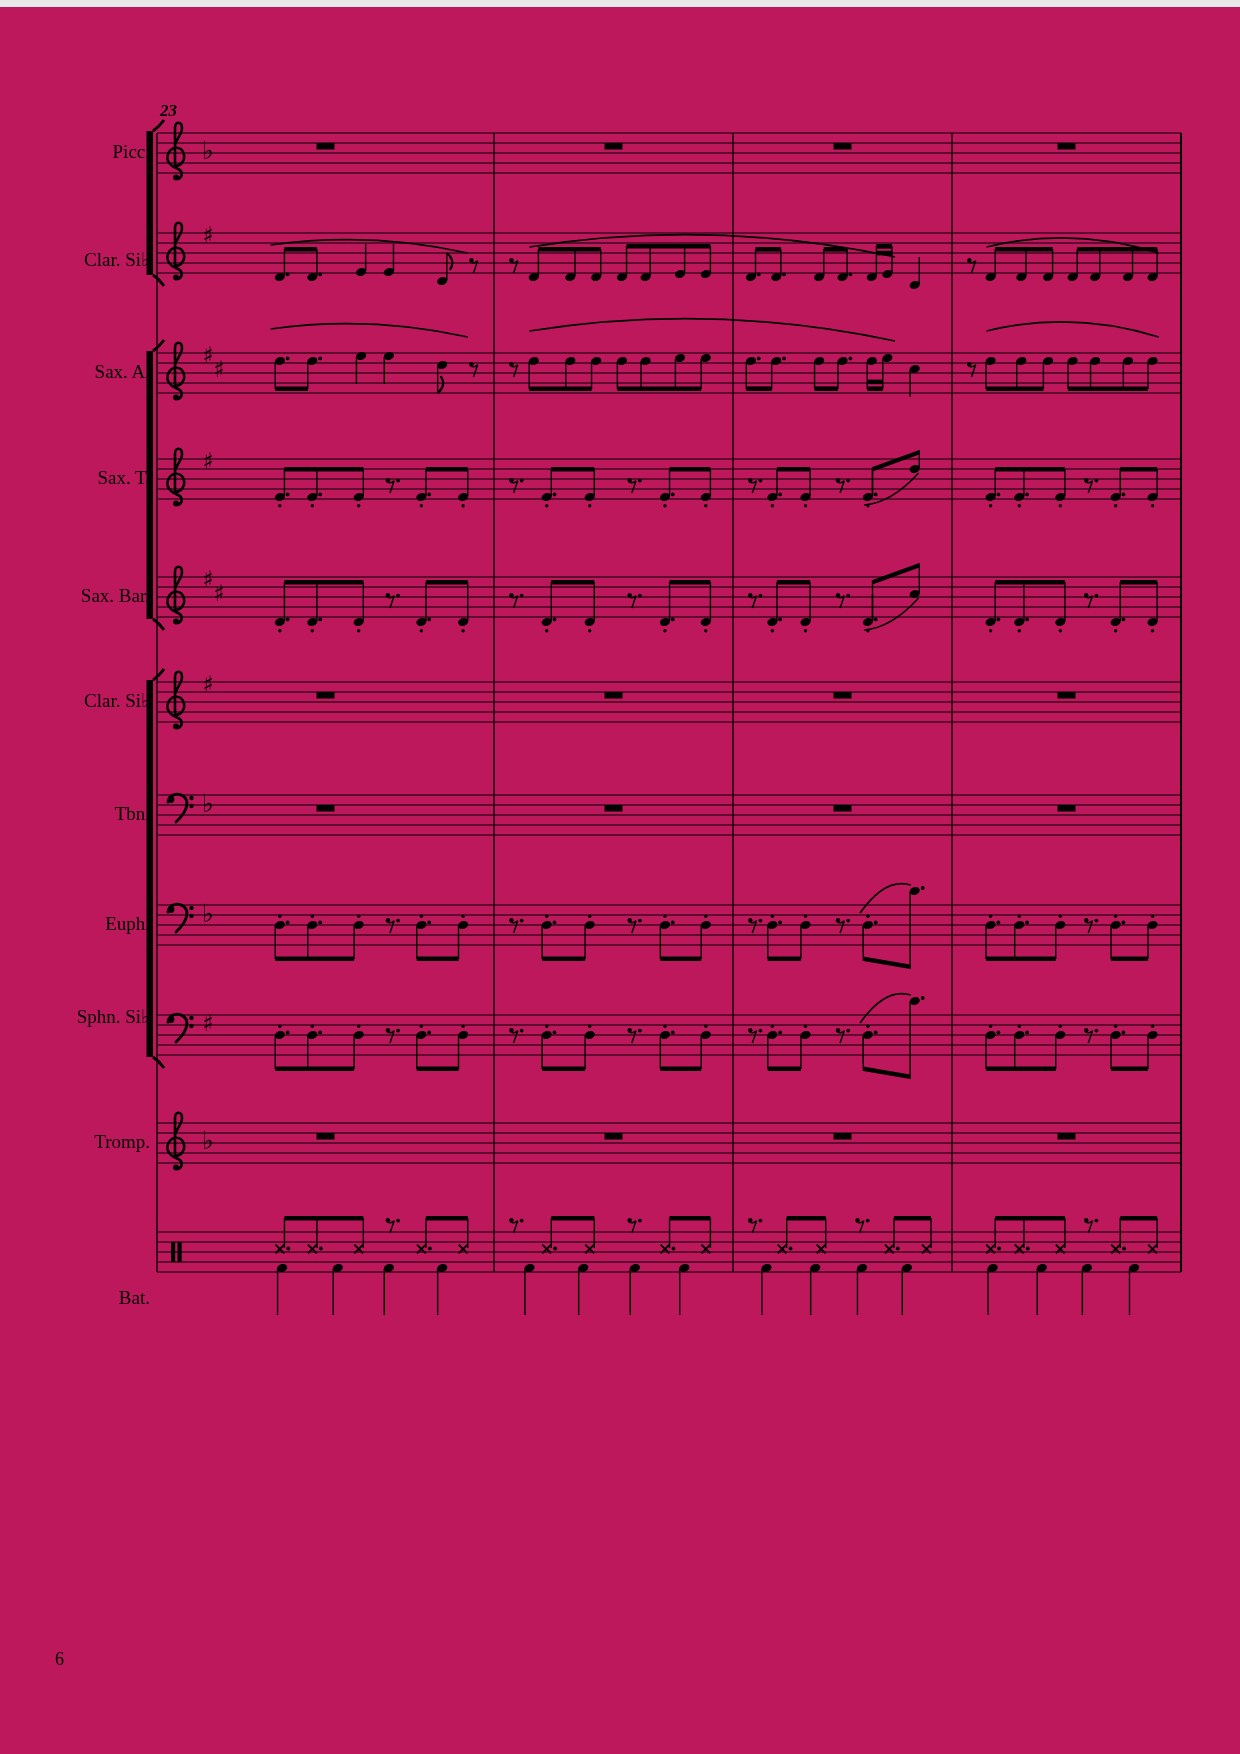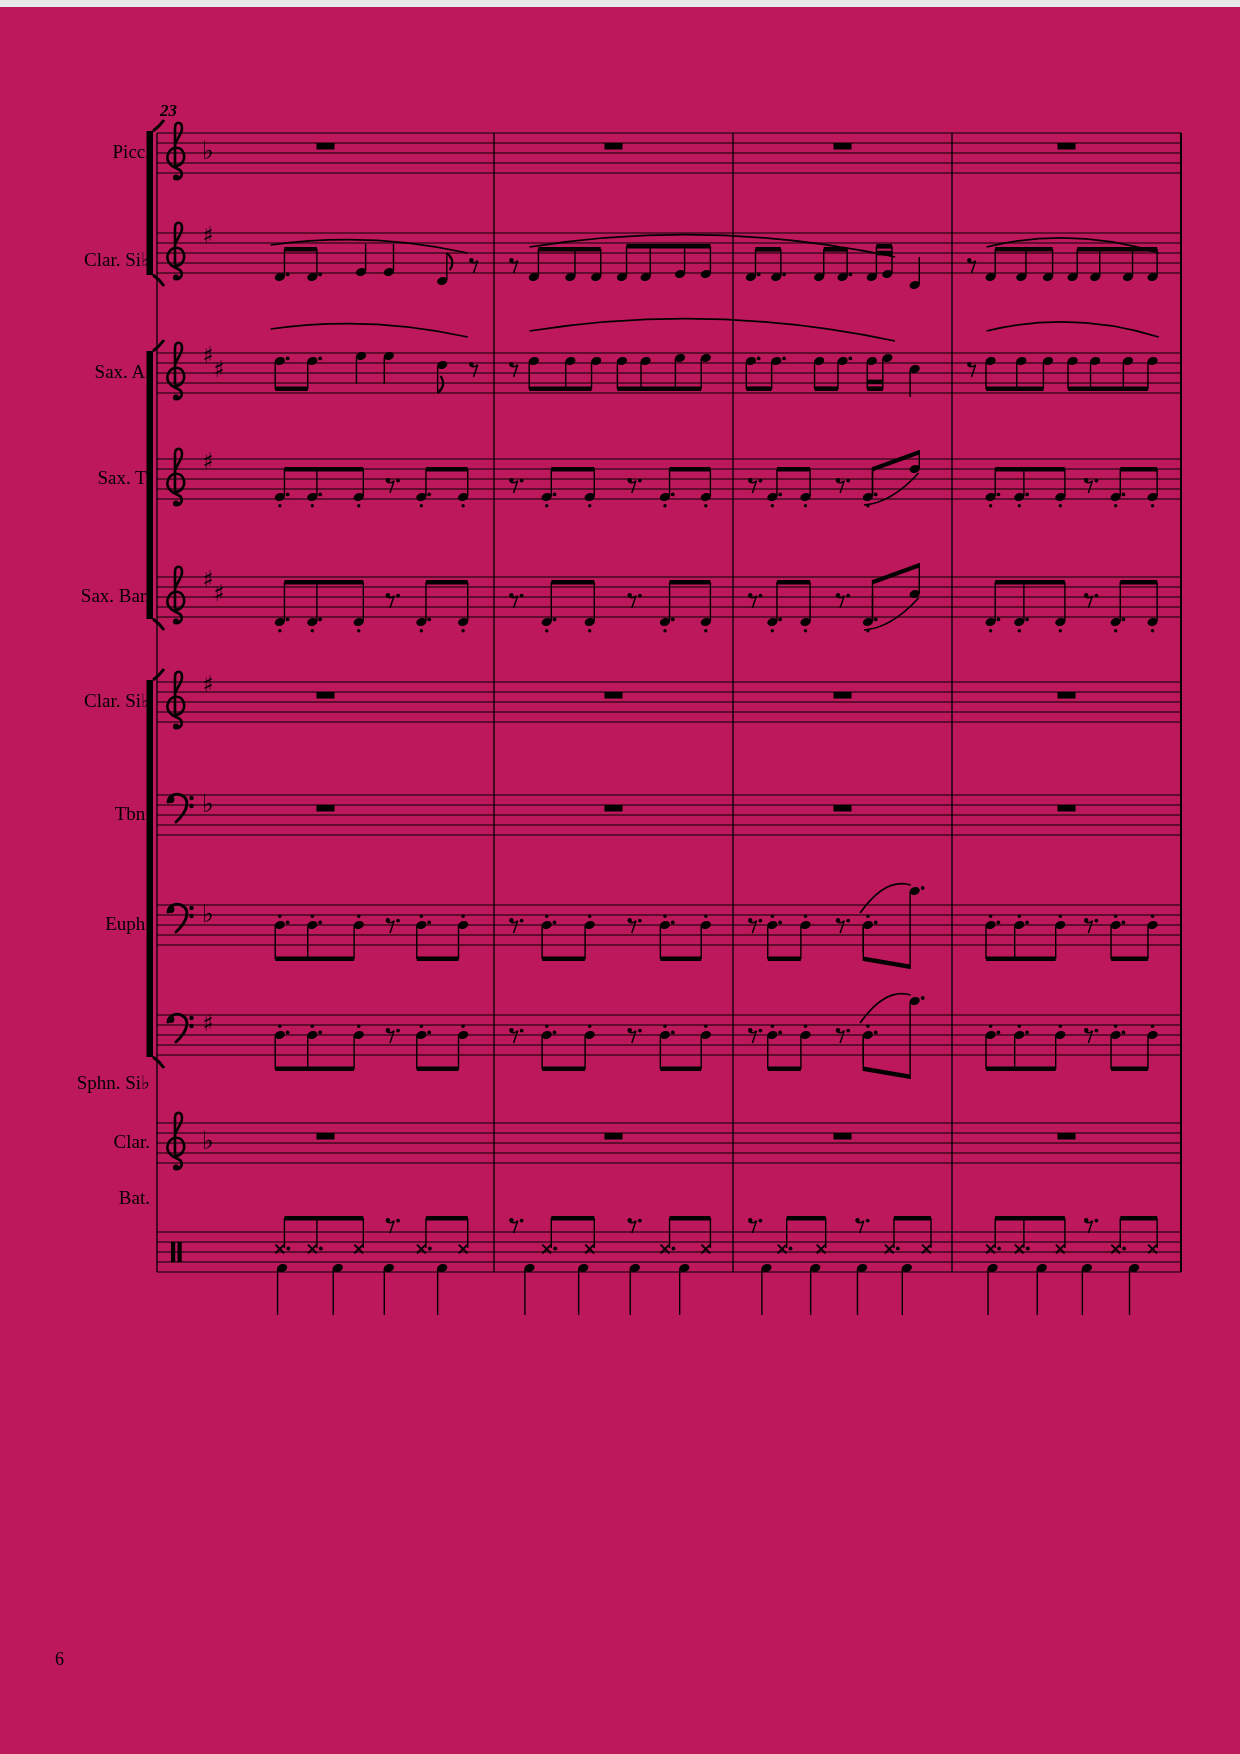--- a/index.html
+++ b/index.html
@@ -20,23 +20,23 @@
   <div class="measure-num">23</div>
   <div id="labels">
       <div class="staff-label" style="top: 133px;">Picc.</div>
       <div class="staff-label" style="top: 241px;">Clar. Si♭</div>
       <div class="staff-label" style="top: 353px;">Sax. A.</div>
       <div class="staff-label" style="top: 459px;">Sax. T.</div>
       <div class="staff-label" style="top: 577px;">Sax. Bar.</div>
       <div class="staff-label" style="top: 682px;">Clar. Si♭</div>
       <div class="staff-label" style="top: 795px;">Tbn.</div>
       <div class="staff-label" style="top: 905px;">Euph.</div>
-      <div class="staff-label" style="top: 1064px;">Sphn. Si♭</div>
-      <div class="staff-label" style="top: 1123px;">Clar.</div>
-      <div class="staff-label" style="top: 1179px;">Bat.</div>
+      <div class="staff-label" style="top: 998px;">Sphn. Si♭</div>
+      <div class="staff-label" style="top: 1123px;">Tromp.</div>
+      <div class="staff-label" style="top: 1279px;">Bat.</div>
     </div>
   <svg id="score" class="notation" width="1240" height="1754" viewBox="0 0 1240 1754" xmlns="http://www.w3.org/2000/svg">
       <line x1="157" y1="126" x2="1181" y2="126" stroke="#000000" stroke-width="1.1"></line>
       <line x1="157" y1="136" x2="1181" y2="136" stroke="#000000" stroke-width="1.1"></line>
       <line x1="157" y1="146" x2="1181" y2="146" stroke="#000000" stroke-width="1.1"></line>
       <line x1="157" y1="156" x2="1181" y2="156" stroke="#000000" stroke-width="1.1"></line>
       <line x1="157" y1="166" x2="1181" y2="166" stroke="#000000" stroke-width="1.1"></line>
       <line x1="157" y1="226" x2="1181" y2="226" stroke="#000000" stroke-width="1.1"></line>
       <line x1="157" y1="236" x2="1181" y2="236" stroke="#000000" stroke-width="1.1"></line>
       <line x1="157" y1="246" x2="1181" y2="246" stroke="#000000" stroke-width="1.1"></line>

